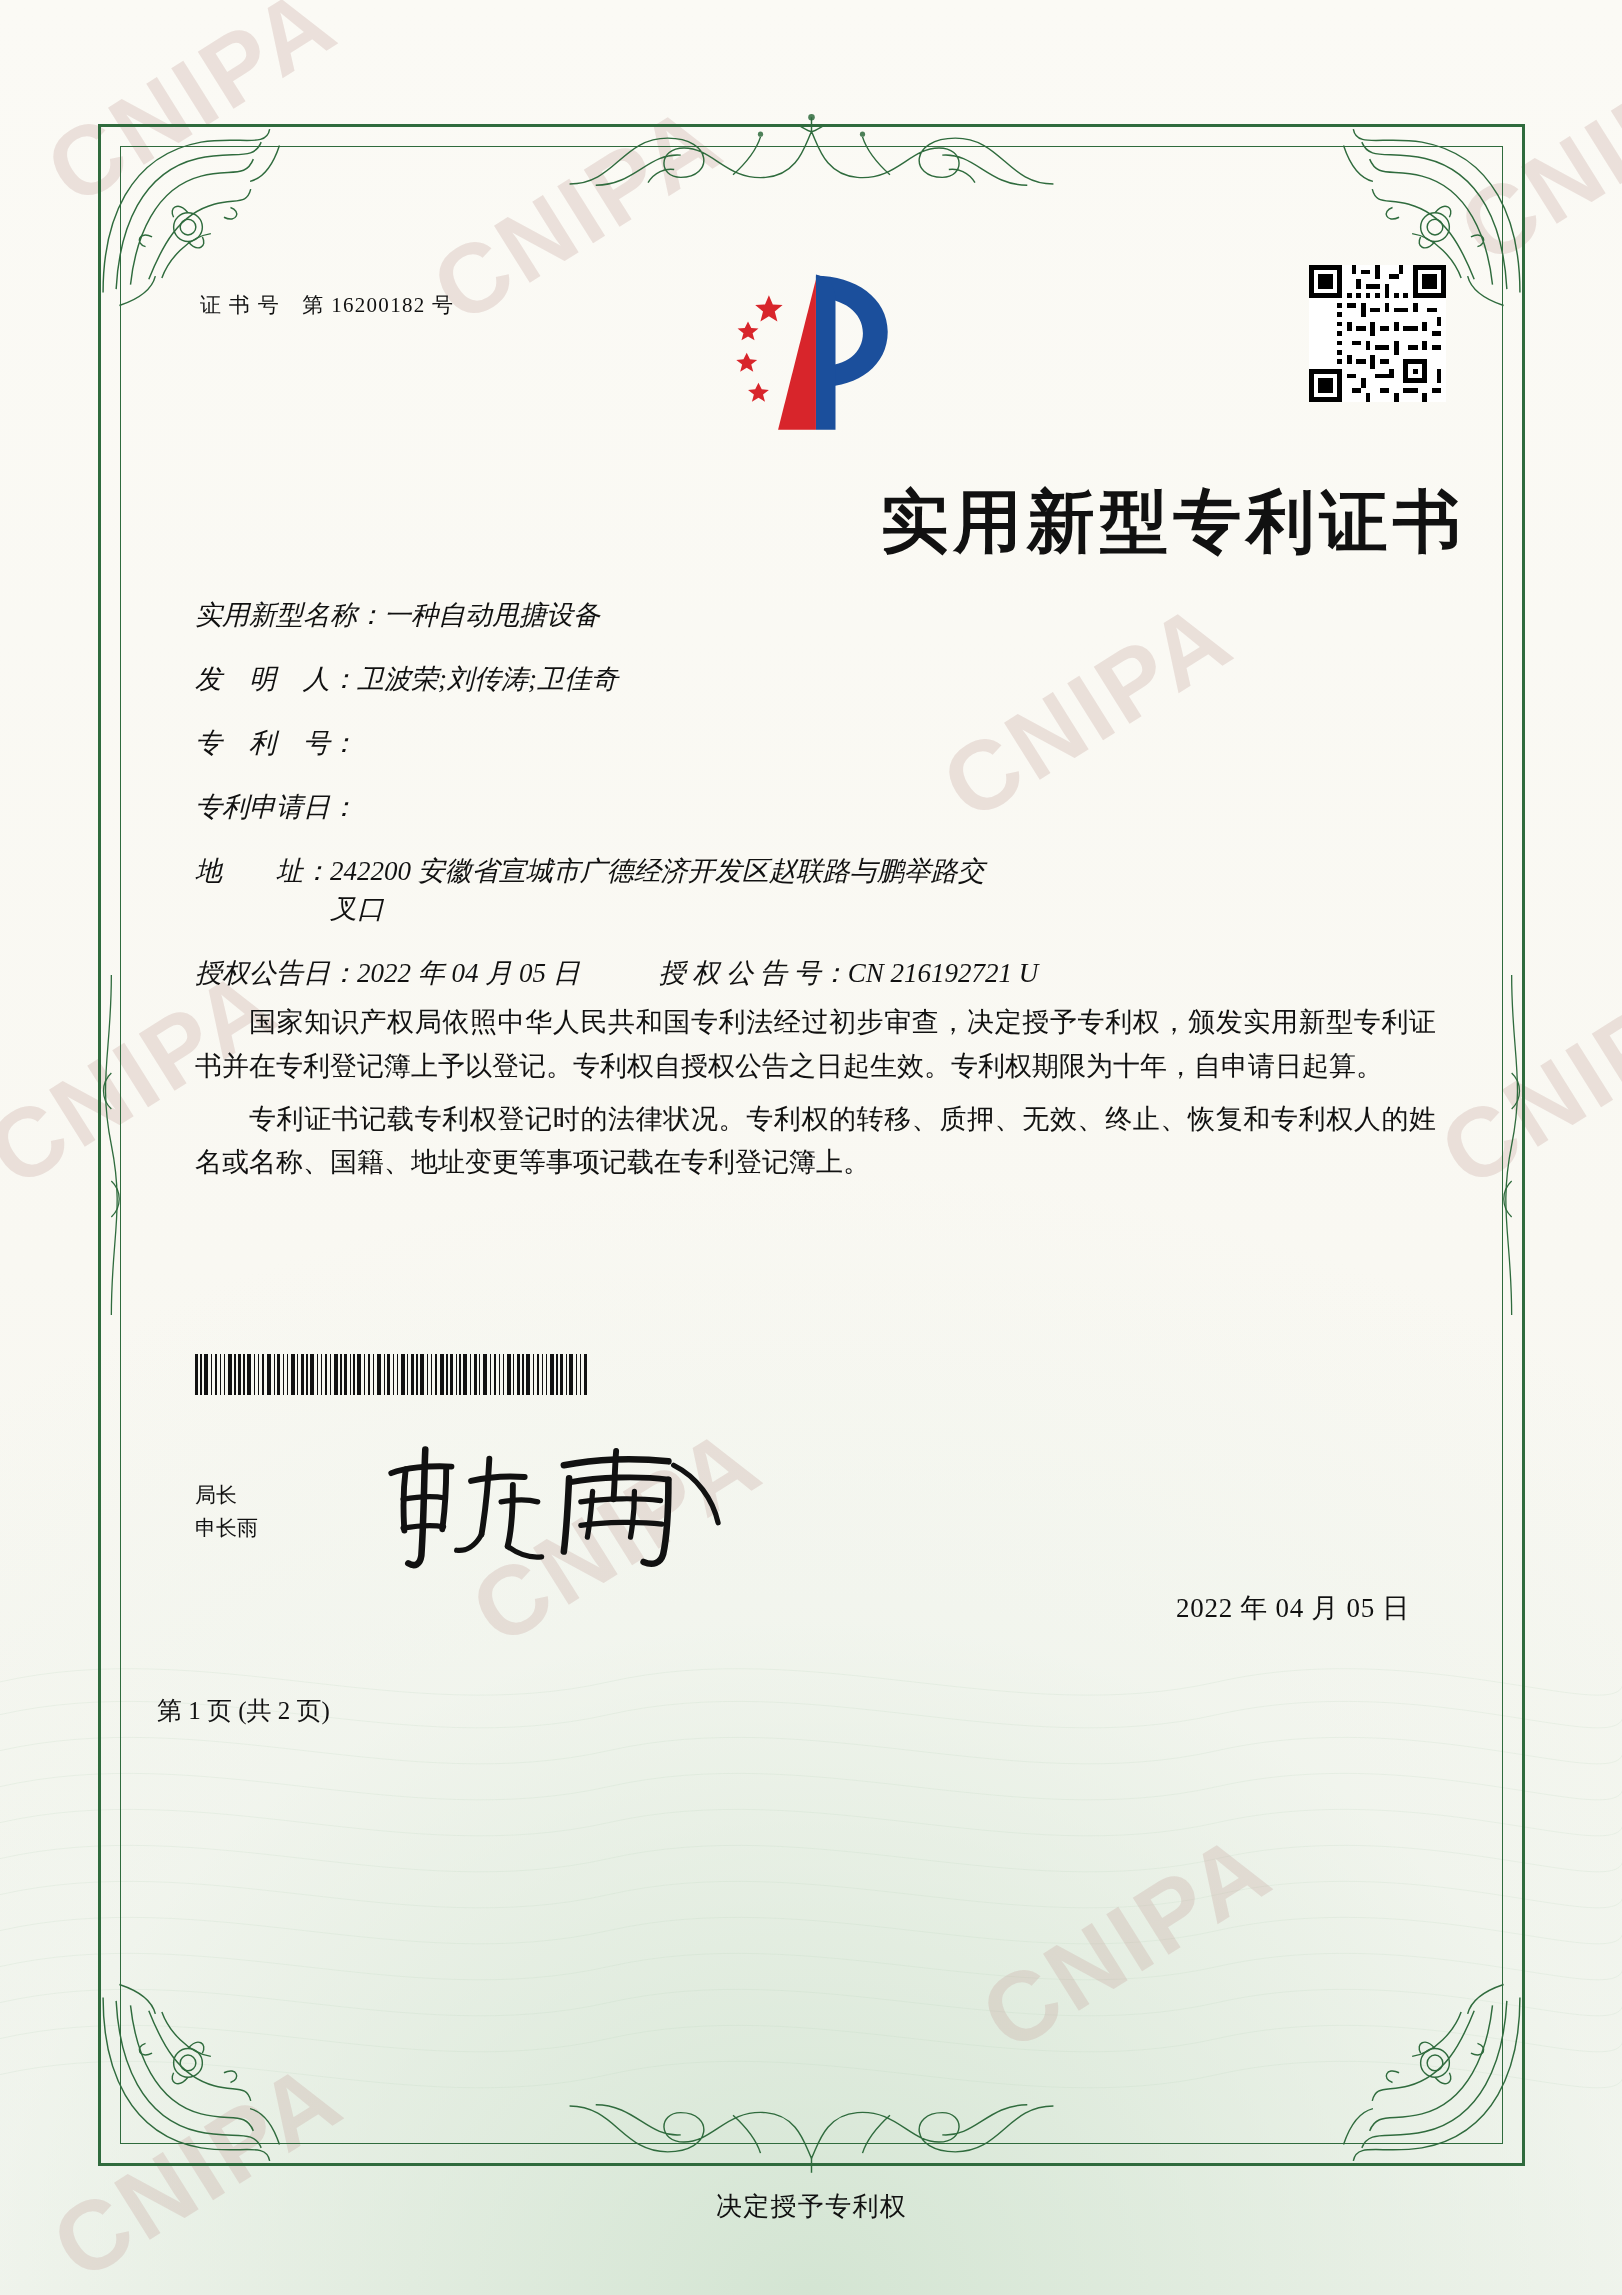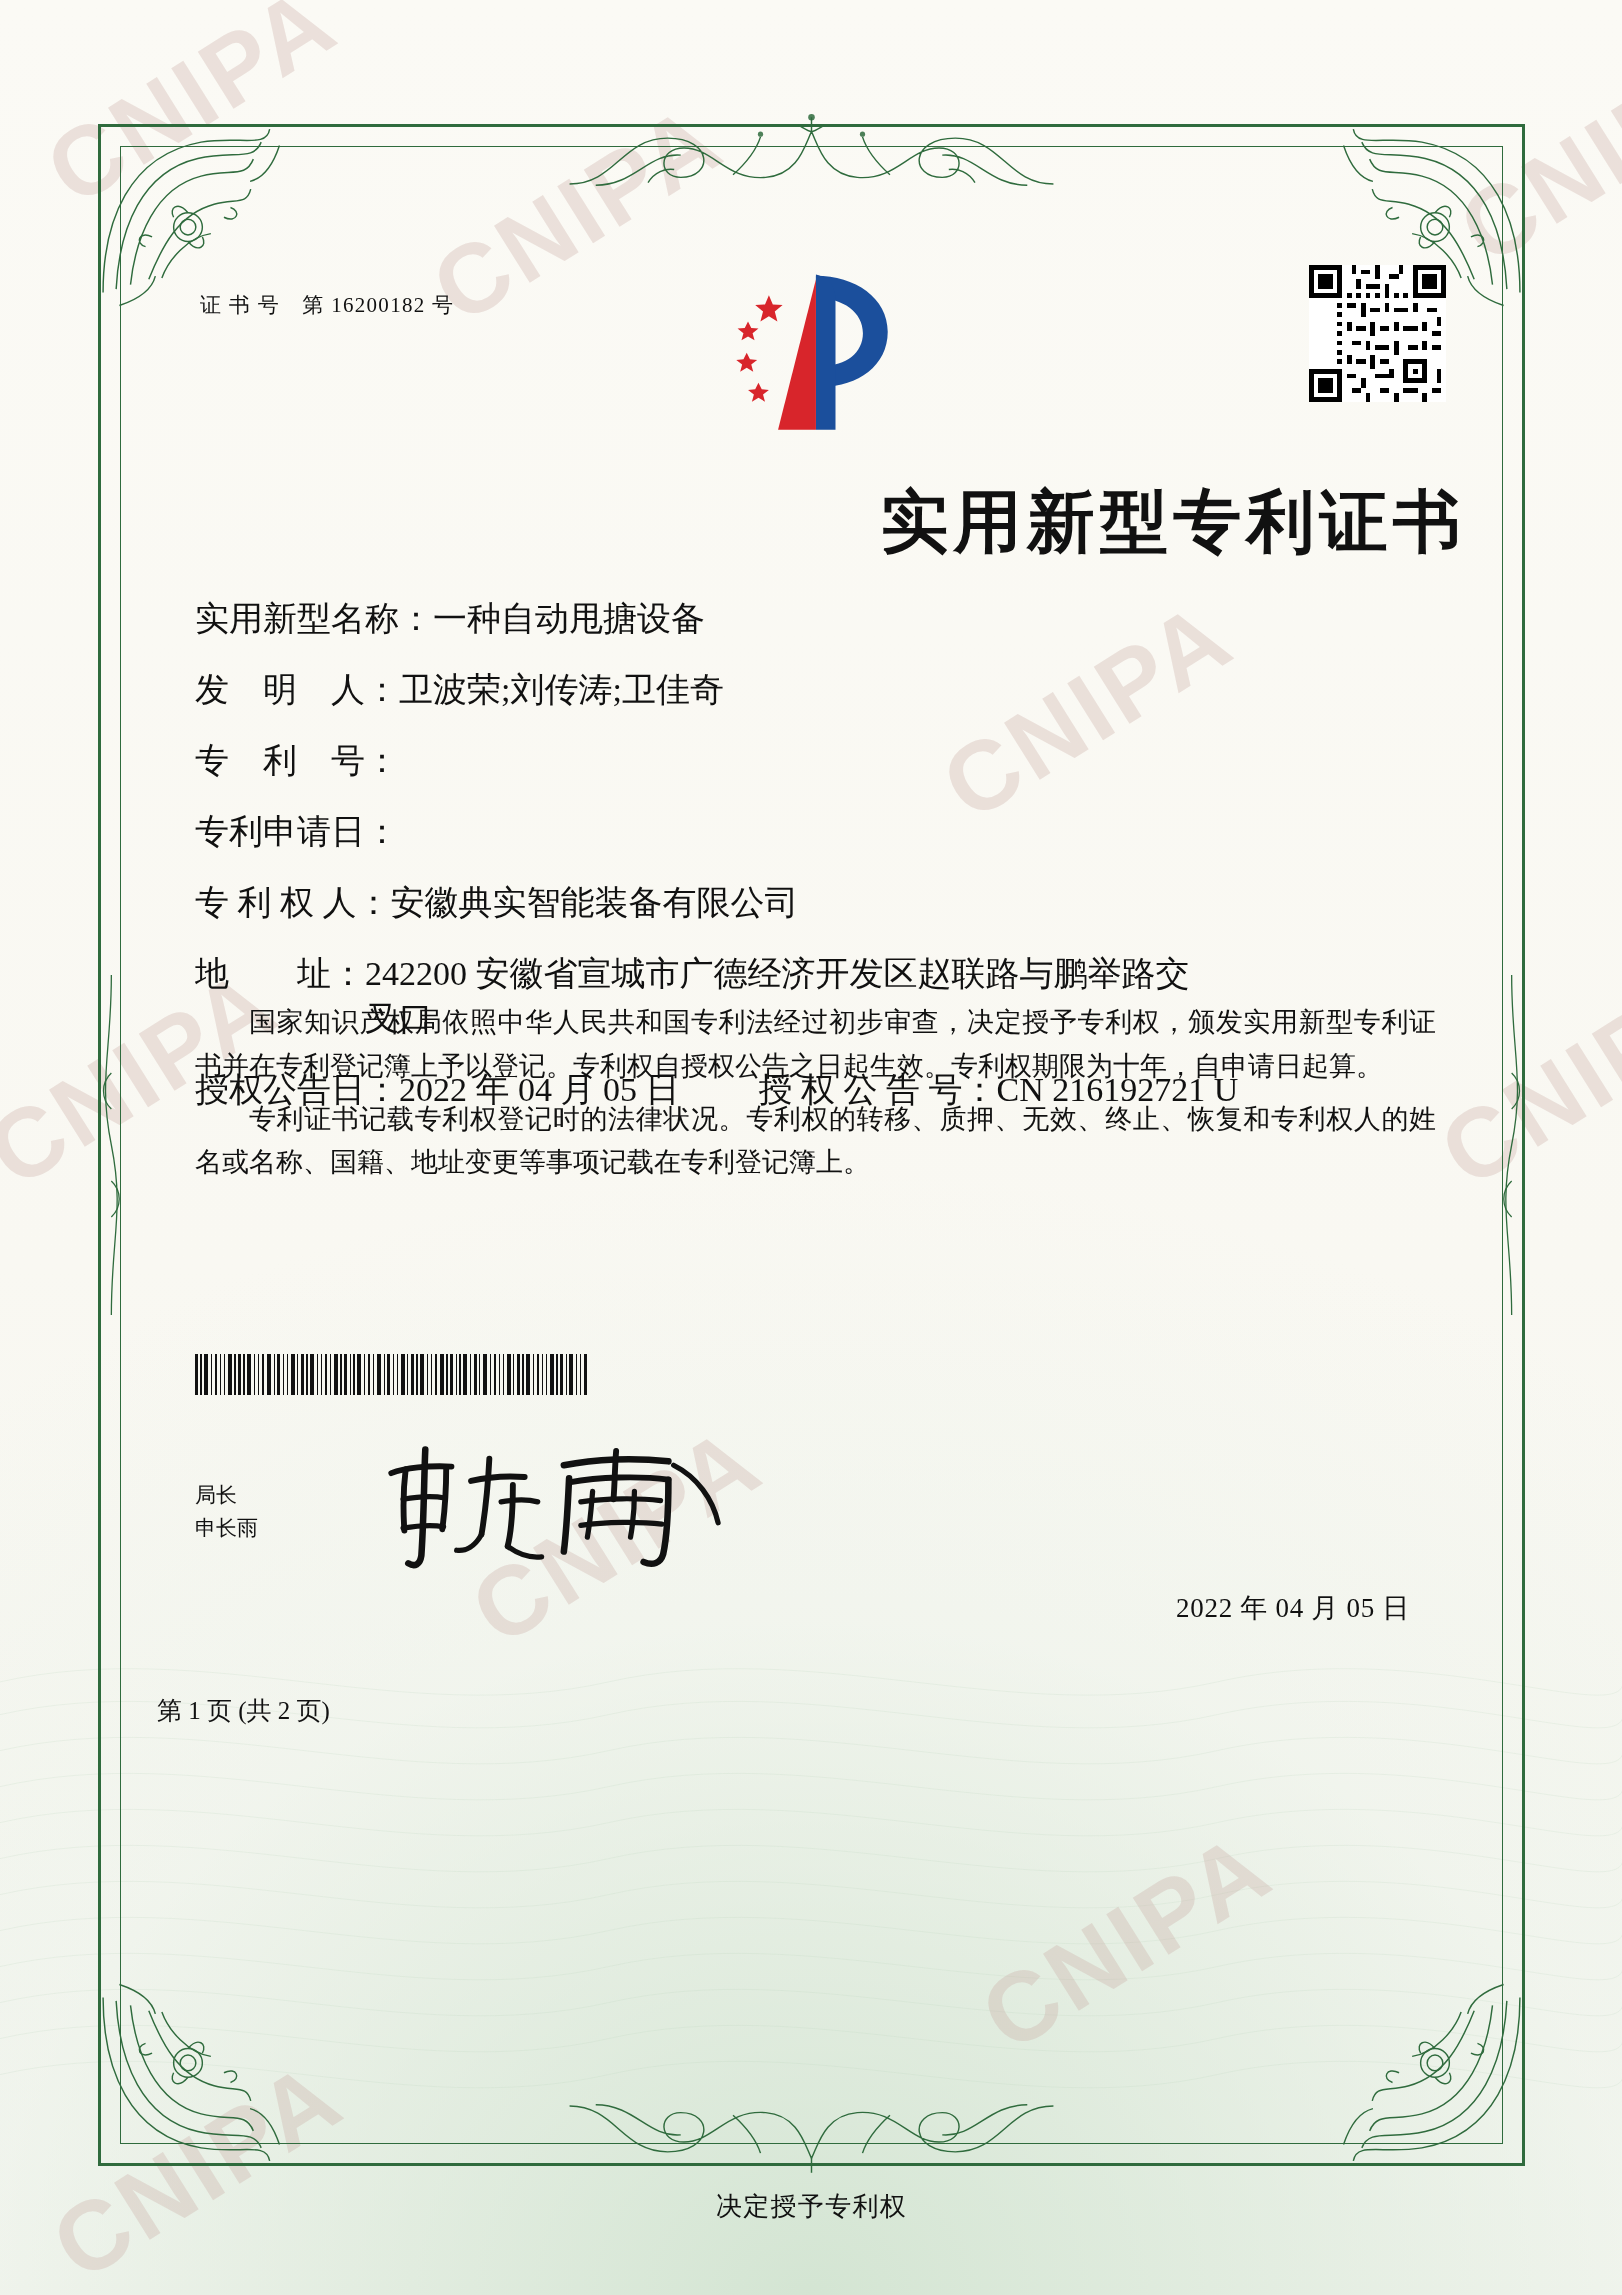--- a/index.html
+++ b/index.html
@@ -116,23 +116,24 @@
     letter-spacing: 5.2px;
     color: #111;
     font-family: "DejaVu Serif", "Liberation Serif", serif;
   }
 
   #fields {
     position: absolute;
     left: 38px;
     right: 40px;
     top: 406px;
-    font-size: 34px;
+    font-size: 27px;
     line-height: 1.0;
     color: #111;
+    font-style: italic;
   }
   .field {
     margin-bottom: 37px;
     display: flex;
     align-items: flex-start;
   }
   .field .lbl {
     white-space: pre;
     flex: 0 0 auto;
   }
@@ -479,24 +480,20 @@
       </div>
 
       <div class="field">
         <span class="lbl">专    利    号：</span>
       </div>
 
       <div class="field">
         <span class="lbl">专利申请日：</span>
       </div>
 
-      <div class="field">
-        <span class="lbl">专 利 权 人：</span>
-        <span class="val">安徽典实智能装备有限公司</span>
-      </div>
 
       <div class="field">
         <span class="lbl">地        址：</span>
         <span class="val">
           <span>242200 安徽省宣城市广德经济开发区赵联路与鹏举路交</span>
           <span class="sub-line" style="display:block">叉口</span>
         </span>
       </div>
 
       <div id="row-announce">

